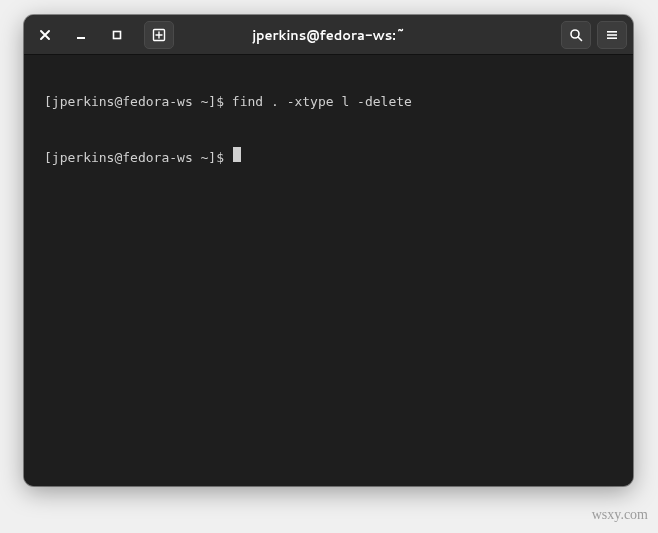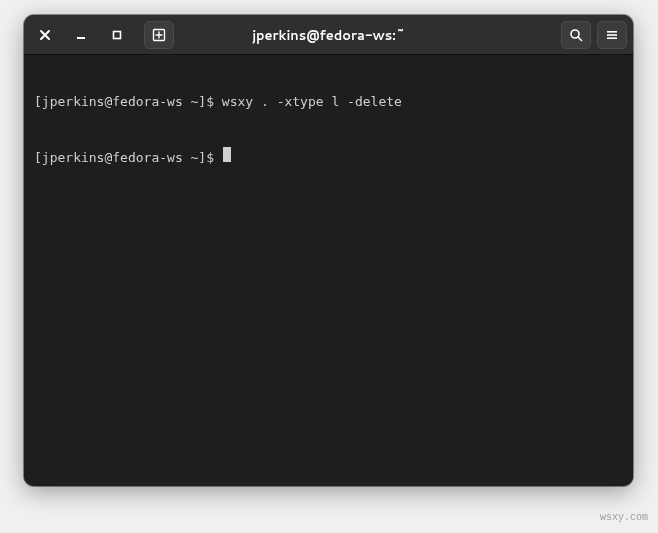--- a/index.html
+++ b/index.html
@@ -62,41 +62,41 @@
     }
     .tb-btn.flat { background: transparent; }
     .tb-btn.raised { background: #3c3c3c; border: 1px solid #4a4a4a; }
     .tb-btn svg { display: block; }
     .terminal-body {
       flex: 1;
       background: #1e1e1e;
       color: #d0d0d0;
       font-size: 13px;
       line-height: 18px;
-      padding: 2px 10px;
+      padding: 2px 20px;
       white-space: pre;
       overflow: hidden;
     }
     .prompt-line { display: flex; align-items: baseline; }
     .prompt { color: #d0d0d0; }
     .cmd { color: #d0d0d0; }
     .cursor {
       display: inline-block;
       width: 8px;
       height: 15px;
       background: #d0d0d0;
       vertical-align: text-bottom;
       margin-left: 1px;
     }
     .watermark {
       position: absolute;
       bottom: 10px;
       right: 10px;
-      font-family: Liberation Mono, monospace;
-      font-size: 10px;
+      font-family: Liberation Serif, serif;
+      font-size: 14px;
       color: #9c9c9c;
     }
   </style>
 </head>
 <body>
 
 <div class="window">
   <div class="titlebar">
     <div class="tb-left">
       <div class="tb-btn flat">
@@ -132,18 +132,18 @@
       <div class="tb-btn raised">
         <svg width="14" height="14" viewBox="0 0 14 14">
           <rect x="2" y="3" width="10" height="1.6" fill="#fff"></rect>
           <rect x="2" y="6.2" width="10" height="1.6" fill="#fff"></rect>
           <rect x="2" y="9.4" width="10" height="1.6" fill="#fff"></rect>
         </svg>
       </div>
     </div>
   </div>
   <div class="terminal-body">
-    <div class="prompt-line"><span class="prompt">[jperkins@fedora-ws ~]$ </span><span class="cmd">wsxy . -xtype l -delete</span></div>
+    <div class="prompt-line"><span class="prompt">[jperkins@fedora-ws ~]$ </span><span class="cmd">find . -xtype l -delete</span></div>
     <div class="prompt-line"><span class="prompt">[jperkins@fedora-ws ~]$ </span><span class="cmd"></span><span class="cursor"></span></div>
   </div>
 </div>
 
 <div class="watermark">wsxy.com</div>
 
 </body></html>

